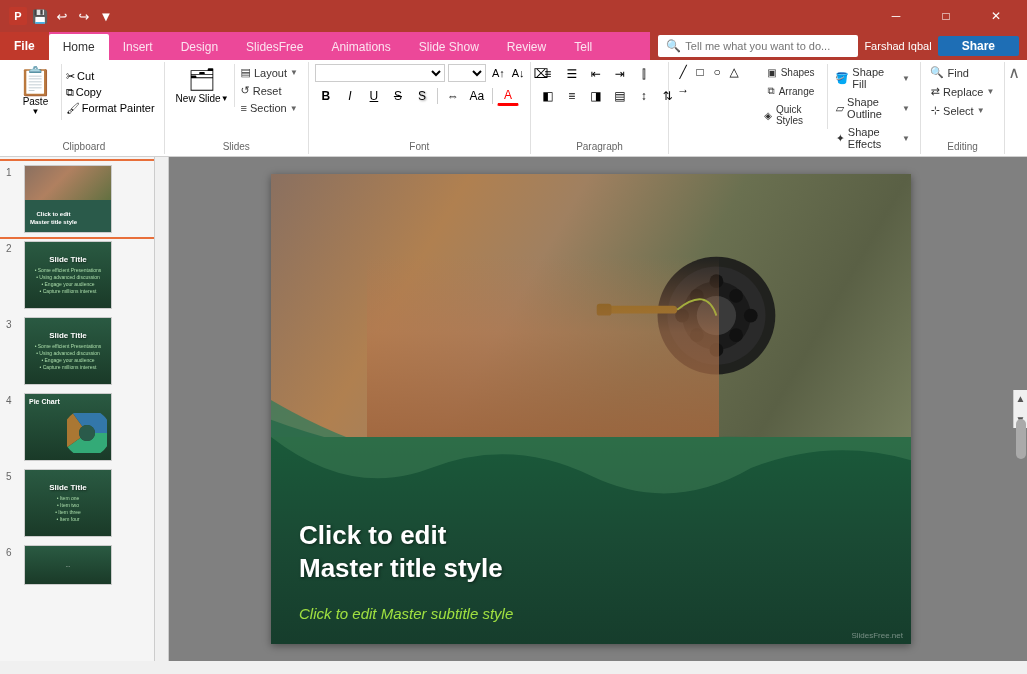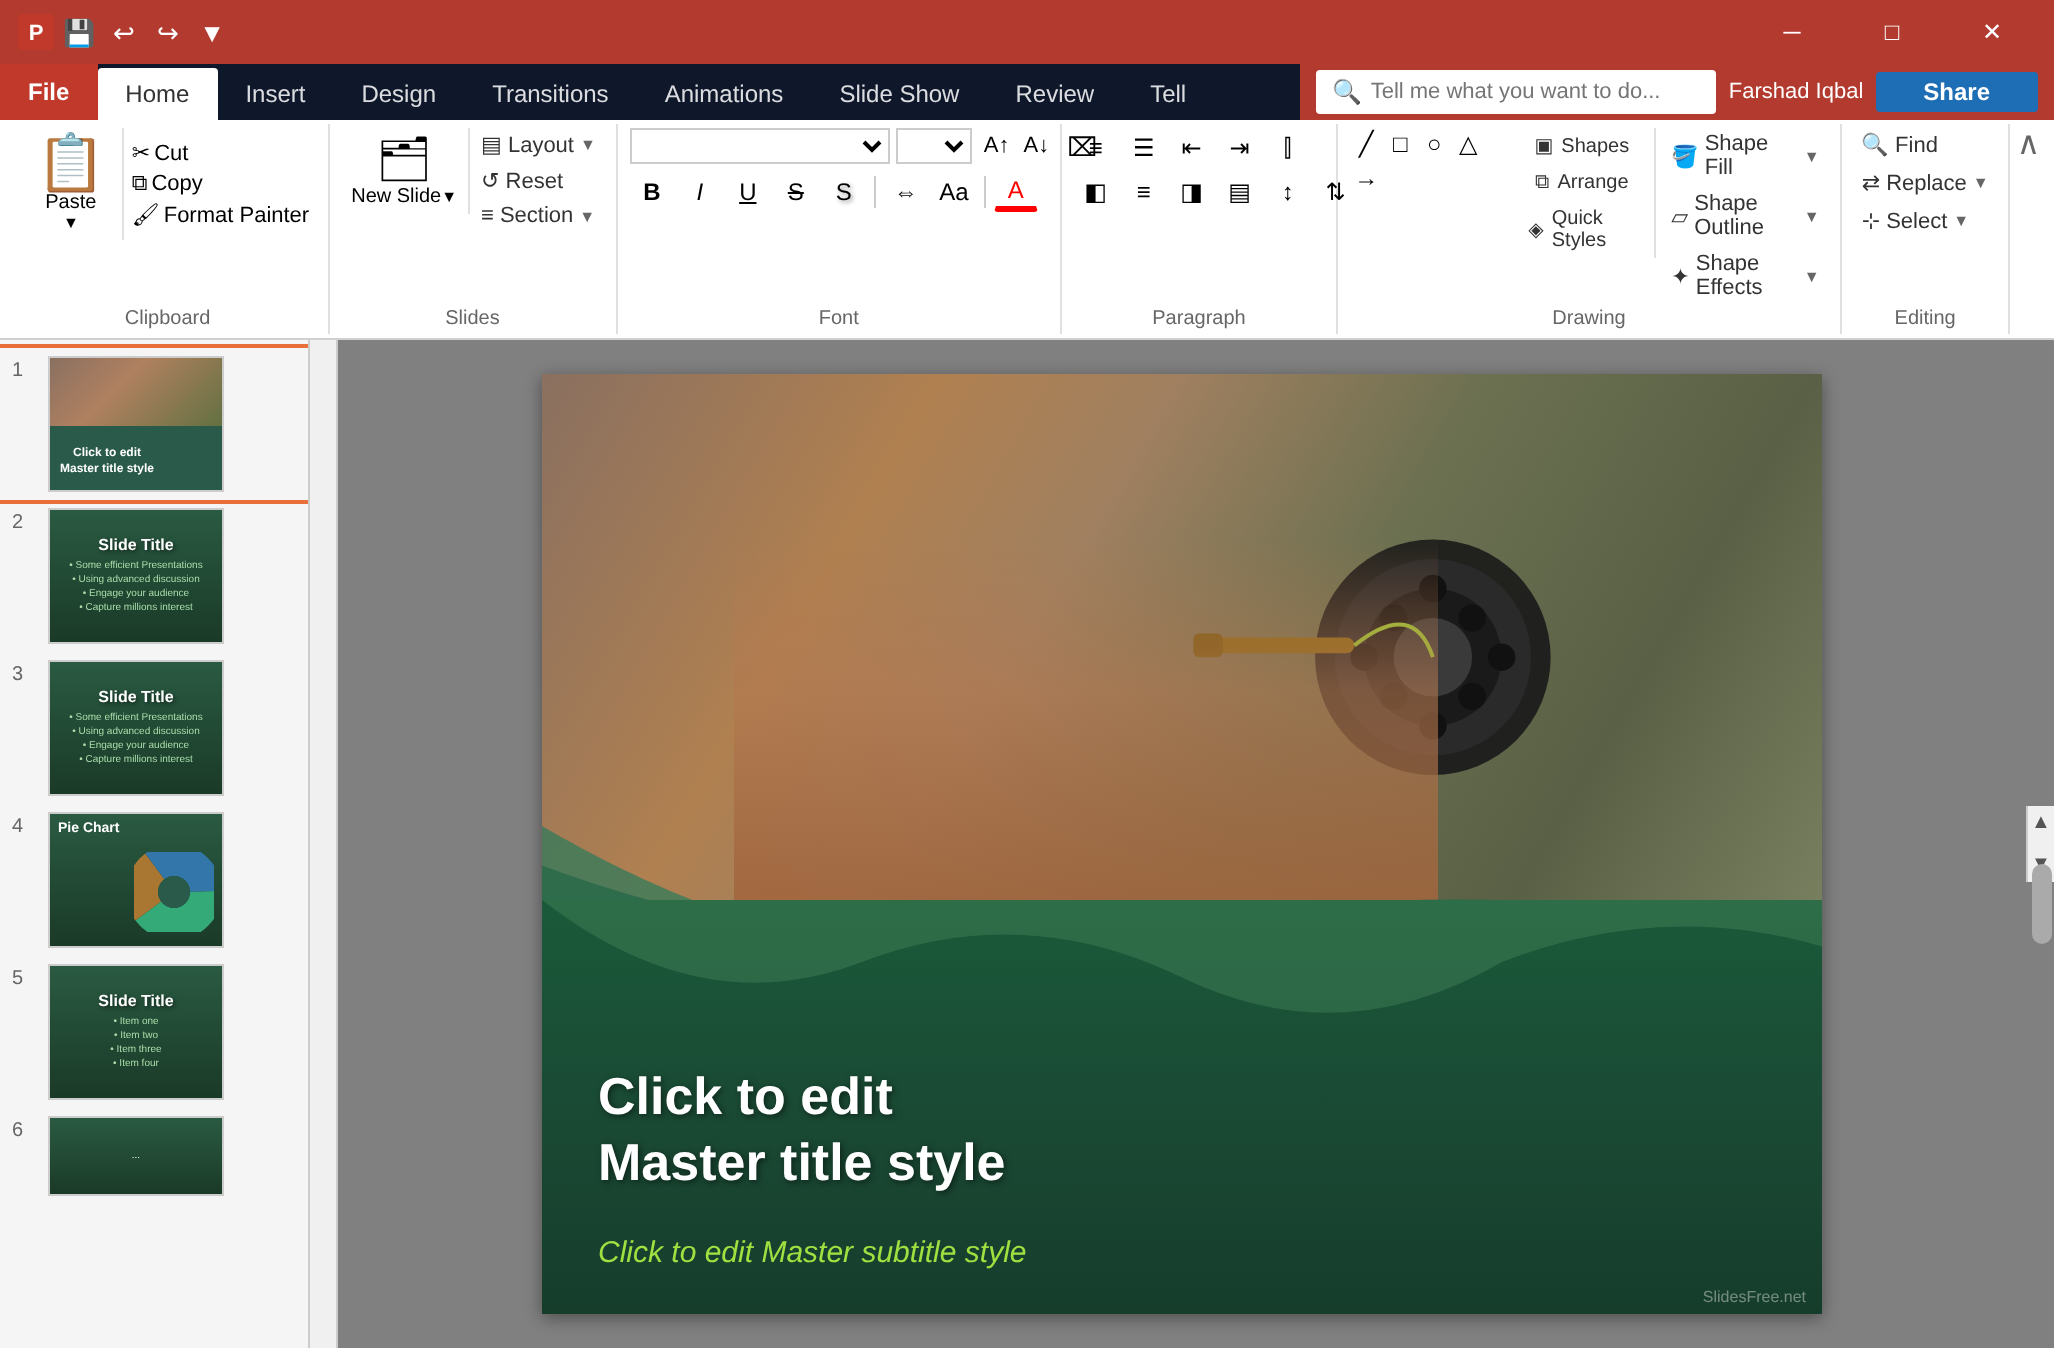--- a/index.html
+++ b/index.html
@@ -118,27 +118,27 @@
   </div>
   <div class="title-bar-right">
     <div class="tb-btn">─</div>
     <div class="tb-btn">□</div>
     <div class="tb-btn tb-close">✕</div>
   </div>
 </div>
 
 <div class="ribbon">
 
-  <div style="display:flex; align-items:stretch; background:#0f172a;">
+  <div style="display:flex; align-items:stretch; background:#ec4899;">
     <button class="file-tab-btn">File</button>
     <div class="ribbon-tabs" style="background:transparent; flex:1;">
       <div class="ribbon-tab active">Home</div>
       <div class="ribbon-tab">Insert</div>
       <div class="ribbon-tab">Design</div>
-      <div class="ribbon-tab">Transitions</div>
+      <div class="ribbon-tab">SlidesFree</div>
       <div class="ribbon-tab">Animations</div>
       <div class="ribbon-tab">Slide Show</div>
       <div class="ribbon-tab">Review</div>
       <div class="ribbon-tab">Tell</div>
     </div>
     <div style="display:flex; align-items:center; background:#b23a2f; padding: 0 8px; gap:6px;">
       <div style="display:flex; align-items:center; background:white; border-radius:2px; padding:2px 8px; gap:4px; height:22px; width:200px;">
         <span style="color:#888; font-size:12px;">🔍</span>
         <input type="text" style="border: none; outline: none; font-size: 11px; width: 150px;" placeholder="Tell me what you want to do...">
       </div>
@@ -296,21 +296,20 @@
             <span>Shape Outline</span>
             <span class="drop-arrow">▼</span>
           </div>
           <div class="r-btn-sm">
             <span>✦</span>
             <span>Shape Effects</span>
             <span class="drop-arrow">▼</span>
           </div>
         </div>
       </div>
-      <div class="ribbon-group-label">Drawing</div>
     </div>
 
     <div class="ribbon-group">
       <div class="ribbon-group-content" style="flex-direction:column;">
         <div class="r-btn-sm">
           <span>🔍</span>
           <span>Find</span>
         </div>
         <div class="r-btn-sm">
           <span>⇄</span>

